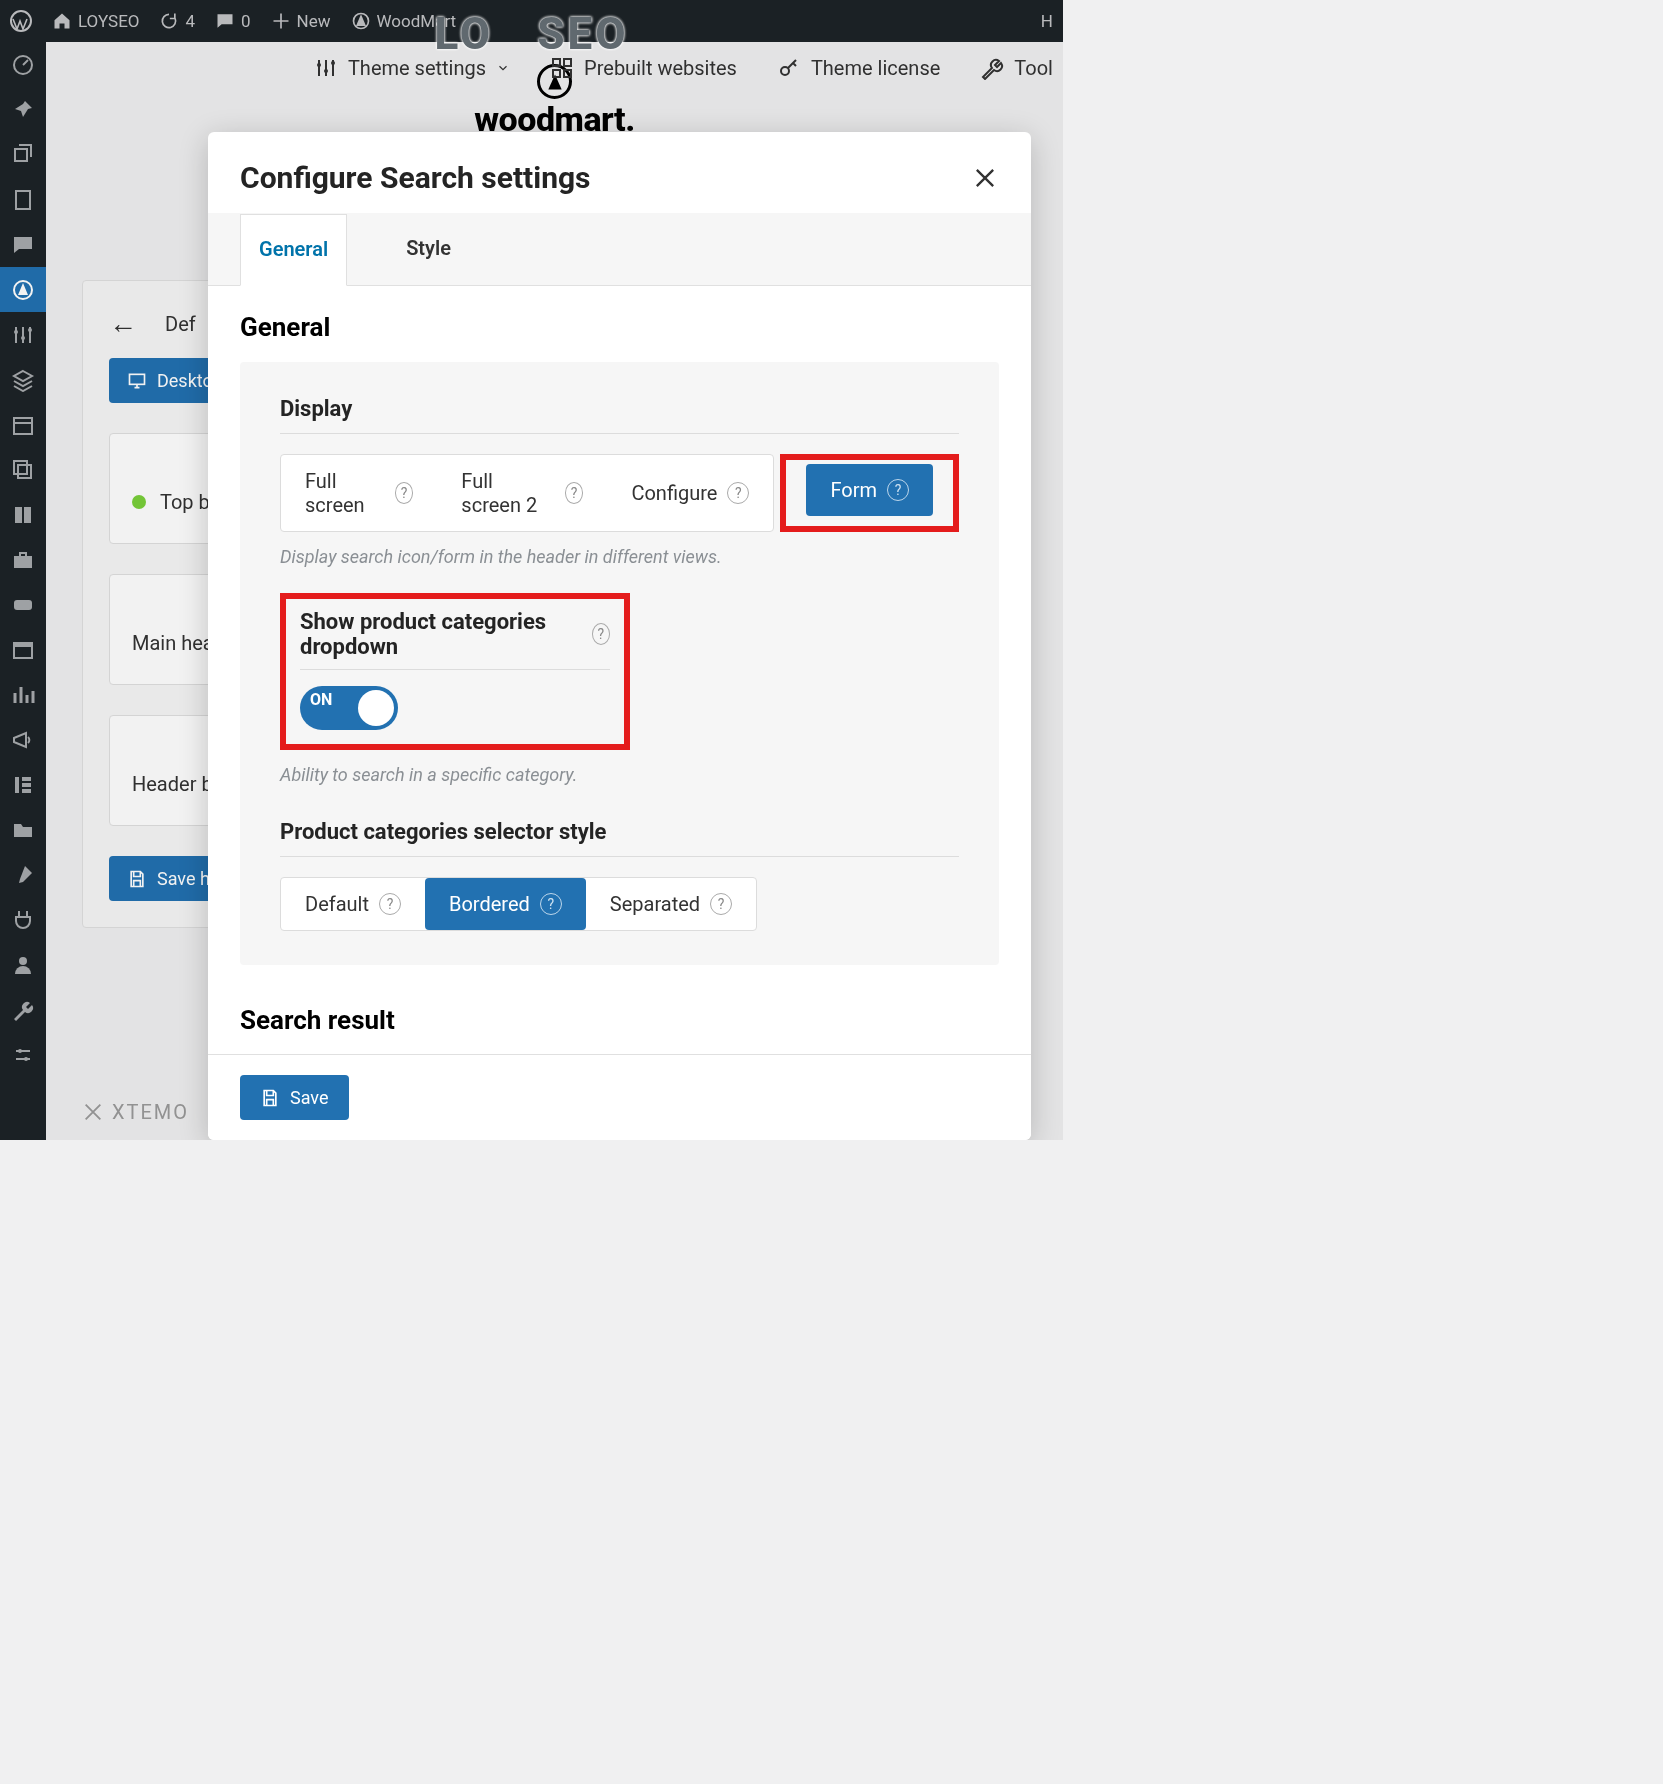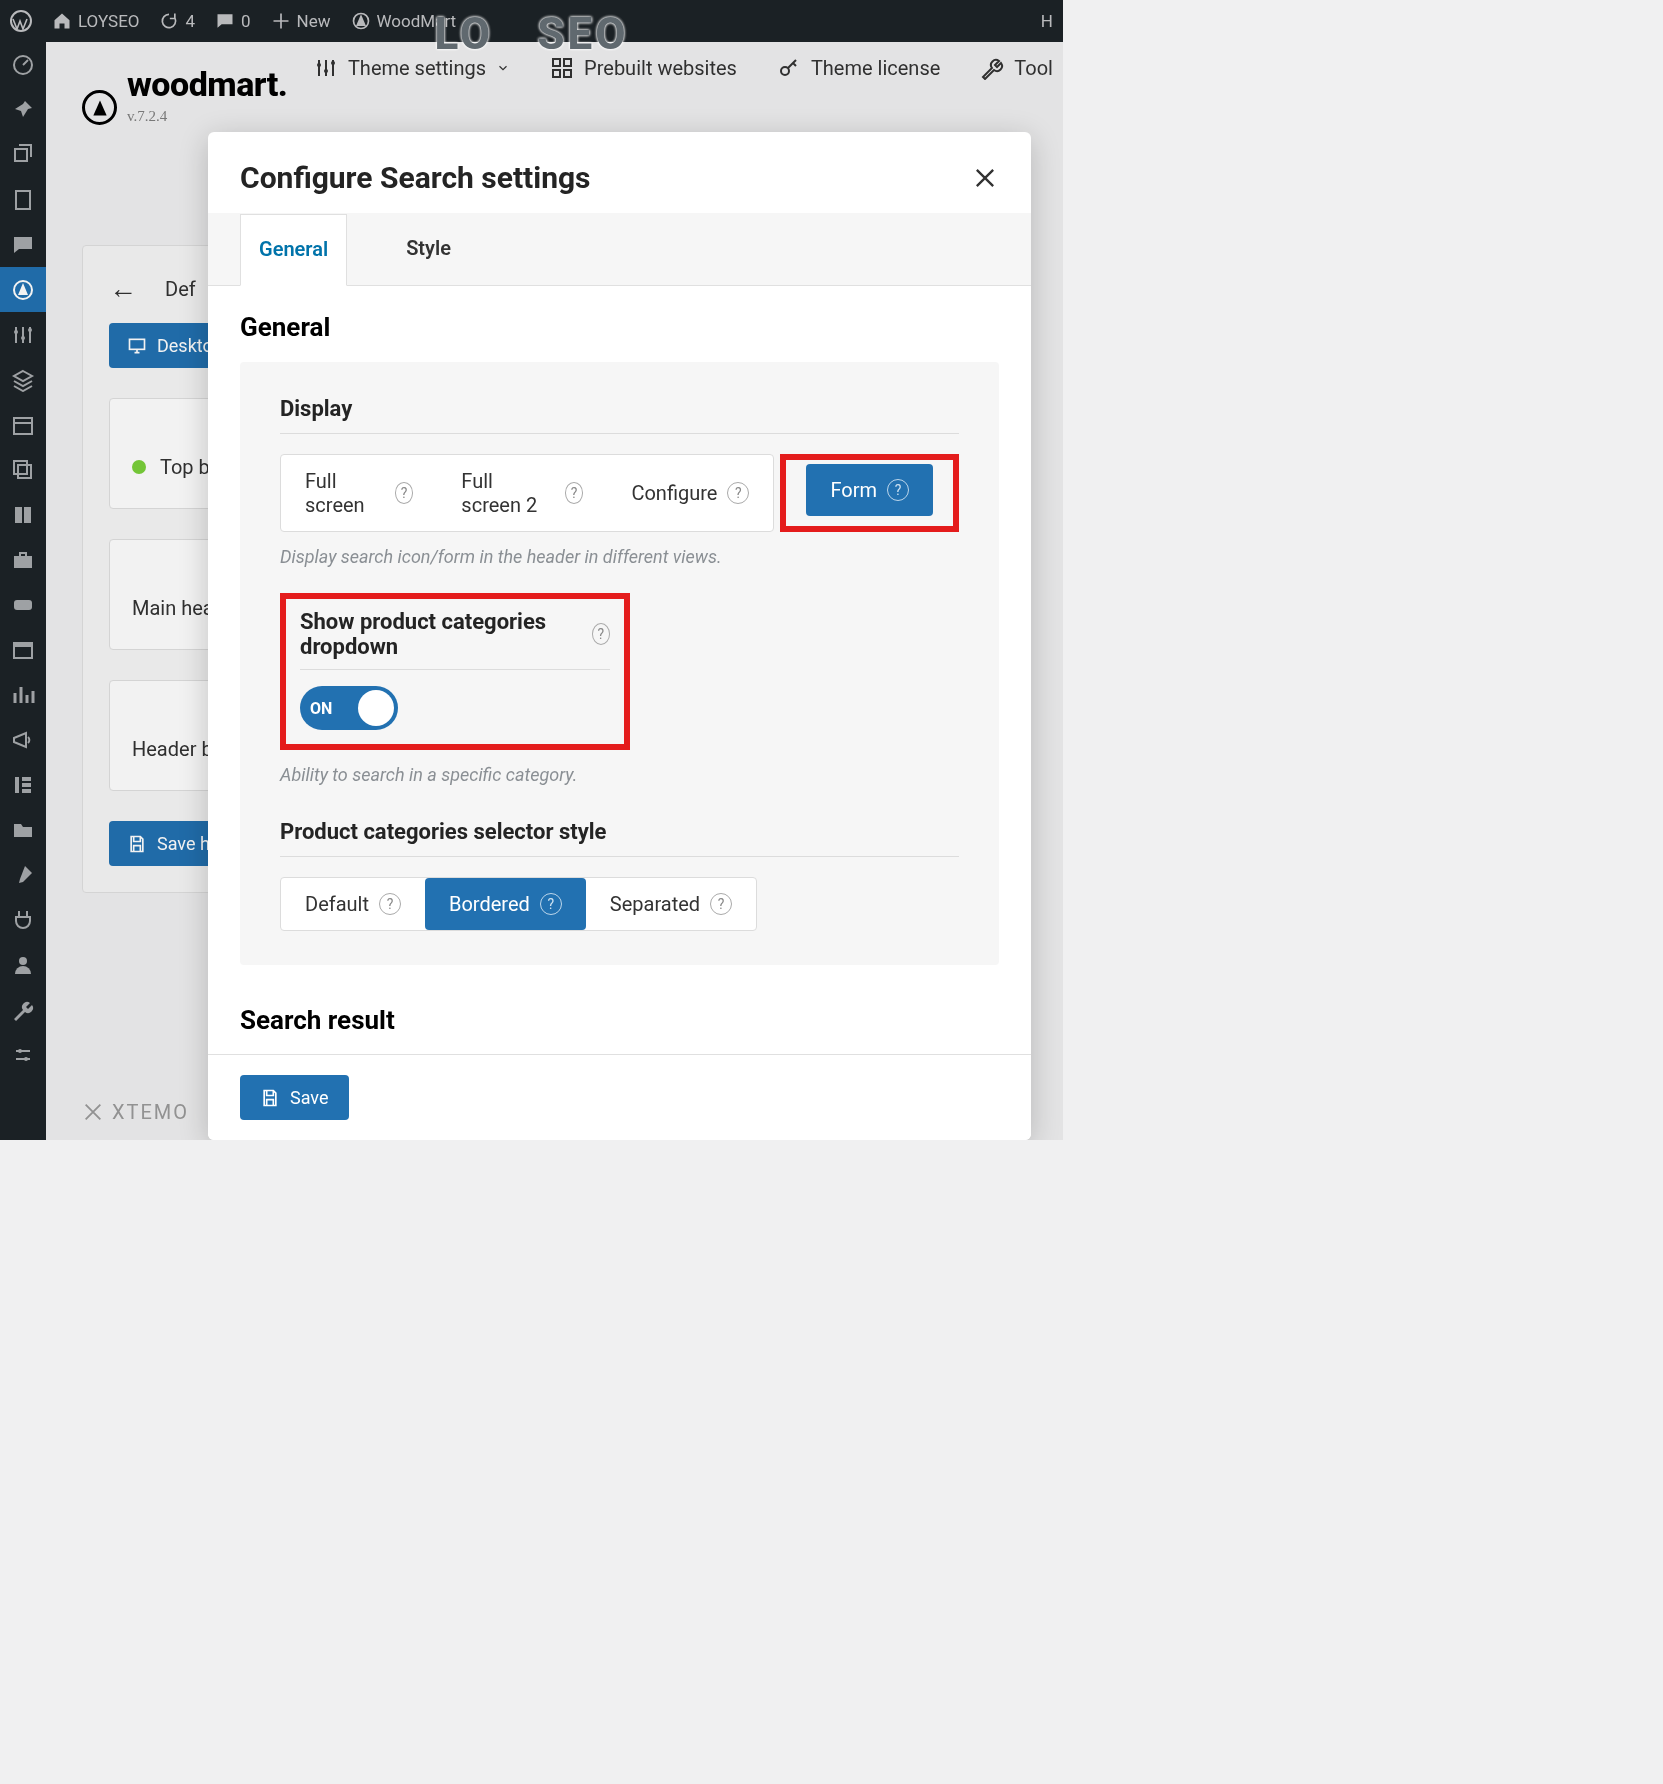--- a/index.html
+++ b/index.html
@@ -12,21 +12,21 @@
   .adminbar .item svg, .adminbar .item .ico { fill:#c3c4c7; color:#c3c4c7; }
   .adminbar .right { margin-left:auto; }
 
   
   .sidebar { position:absolute; left:0; top:42px; width:46px; background:#1d2327; height:calc(100% - 42px); display:flex; flex-direction:column; z-index:2;}
   .sidebar .sitem { width:46px; height:45px; display:flex; align-items:center; justify-content:center; color:#a7aaad; cursor:pointer; }
   .sidebar .sitem.current { background:#2271b1; color:#fff; }
 
   
   .maincontent { position:absolute; left:46px; top:42px; right:0; bottom:0; background:#f0f0f1; padding:22px 36px; }
-  .brand { display:flex; align-items:flex-end; gap:10px; }
+  .brand { display:flex; align-items:center; gap:0;flex-direction:column; }
   .brand .logoicon { width:35px; height:35px; border:3px solid #000; border-radius:50%; display:flex; align-items:center; justify-content:center; }
   .brand .brandname { font-size:34px; font-weight:800; letter-spacing:-0.5px; }
   .brand .ver { font-size:15px; color:#7f7f7f; margin-top:4px;font-family:Liberation Serif, serif; }
 
   .topnav { position:absolute; top:14px; right:0; display:flex; gap:40px; padding-right:10px; }
   .topnav .tnitem { display:flex; align-items:center; gap:10px; font-size:20px; color:#333; cursor:pointer; }
 
   .panel { margin-top:120px; border:1px solid #e0e0e0; border-radius:4px; background:#f6f6f6; padding:26px; }
 
   .back { font-size:28px; color:#333; display:inline-block; cursor:pointer;}
@@ -62,21 +62,21 @@
   .seg { display:flex; border:1px solid #dcdcdc; background:#fff; border-radius:4px; width:fit-content; }
   .seg .opt { padding:14px 24px; font-size:20px; color:#333; display:flex; align-items:center; gap:10px; cursor:pointer; }
   .seg .opt.active { background:#2271b1; color:#fff; border-radius:4px; }
   .seg .opt .help { width:22px; height:22px; border:1.5px solid #aaa; border-radius:50%; display:inline-flex; align-items:center; justify-content:center; font-size:14px; color:#888;}
   .seg .opt.active .help{ border-color:#bcd6eb; color:#cfe3f2;}
 
   .hint { font-style:italic; color:#8a8f94; font-size:18px; margin-top:14px; }
 
   .red-box { border:6px solid #e41c1c; padding:4px 20px; width:fit-content; }
 
-  .switch { position:relative; width:98px; height:44px; background:#2271b1; border-radius:999px; display:flex; align-items:center; padding:13px 10px; cursor:pointer;}
+  .switch { position:relative; width:98px; height:44px; background:#2271b1; border-radius:999px; display:flex; align-items:flex-start; padding:4px 10px; cursor:pointer;}
   .switch .slabel { color:#fff; font-weight:700; font-size:16px; }
   .switch .knob { position:absolute; right:4px; width:36px; height:36px; background:#fff; border-radius:50%; }
 
   .subhead-inline { display:flex; align-items:center; gap:8px; }
   .help-round { width:22px; height:22px; border:1.5px solid #aaa; border-radius:50%; display:inline-flex; align-items:center; justify-content:center; font-size:14px; color:#888;}
 
   .dlg-foot { border-top:1px solid #e0e0e0; padding:20px 32px; display:flex; background:#fff;}
   .save-primary { background:#2271b1; color:#fff; padding:12px 20px; border-radius:4px; display:inline-flex; align-items:center; gap:10px; font-size:18px; cursor:pointer; }
 
   

